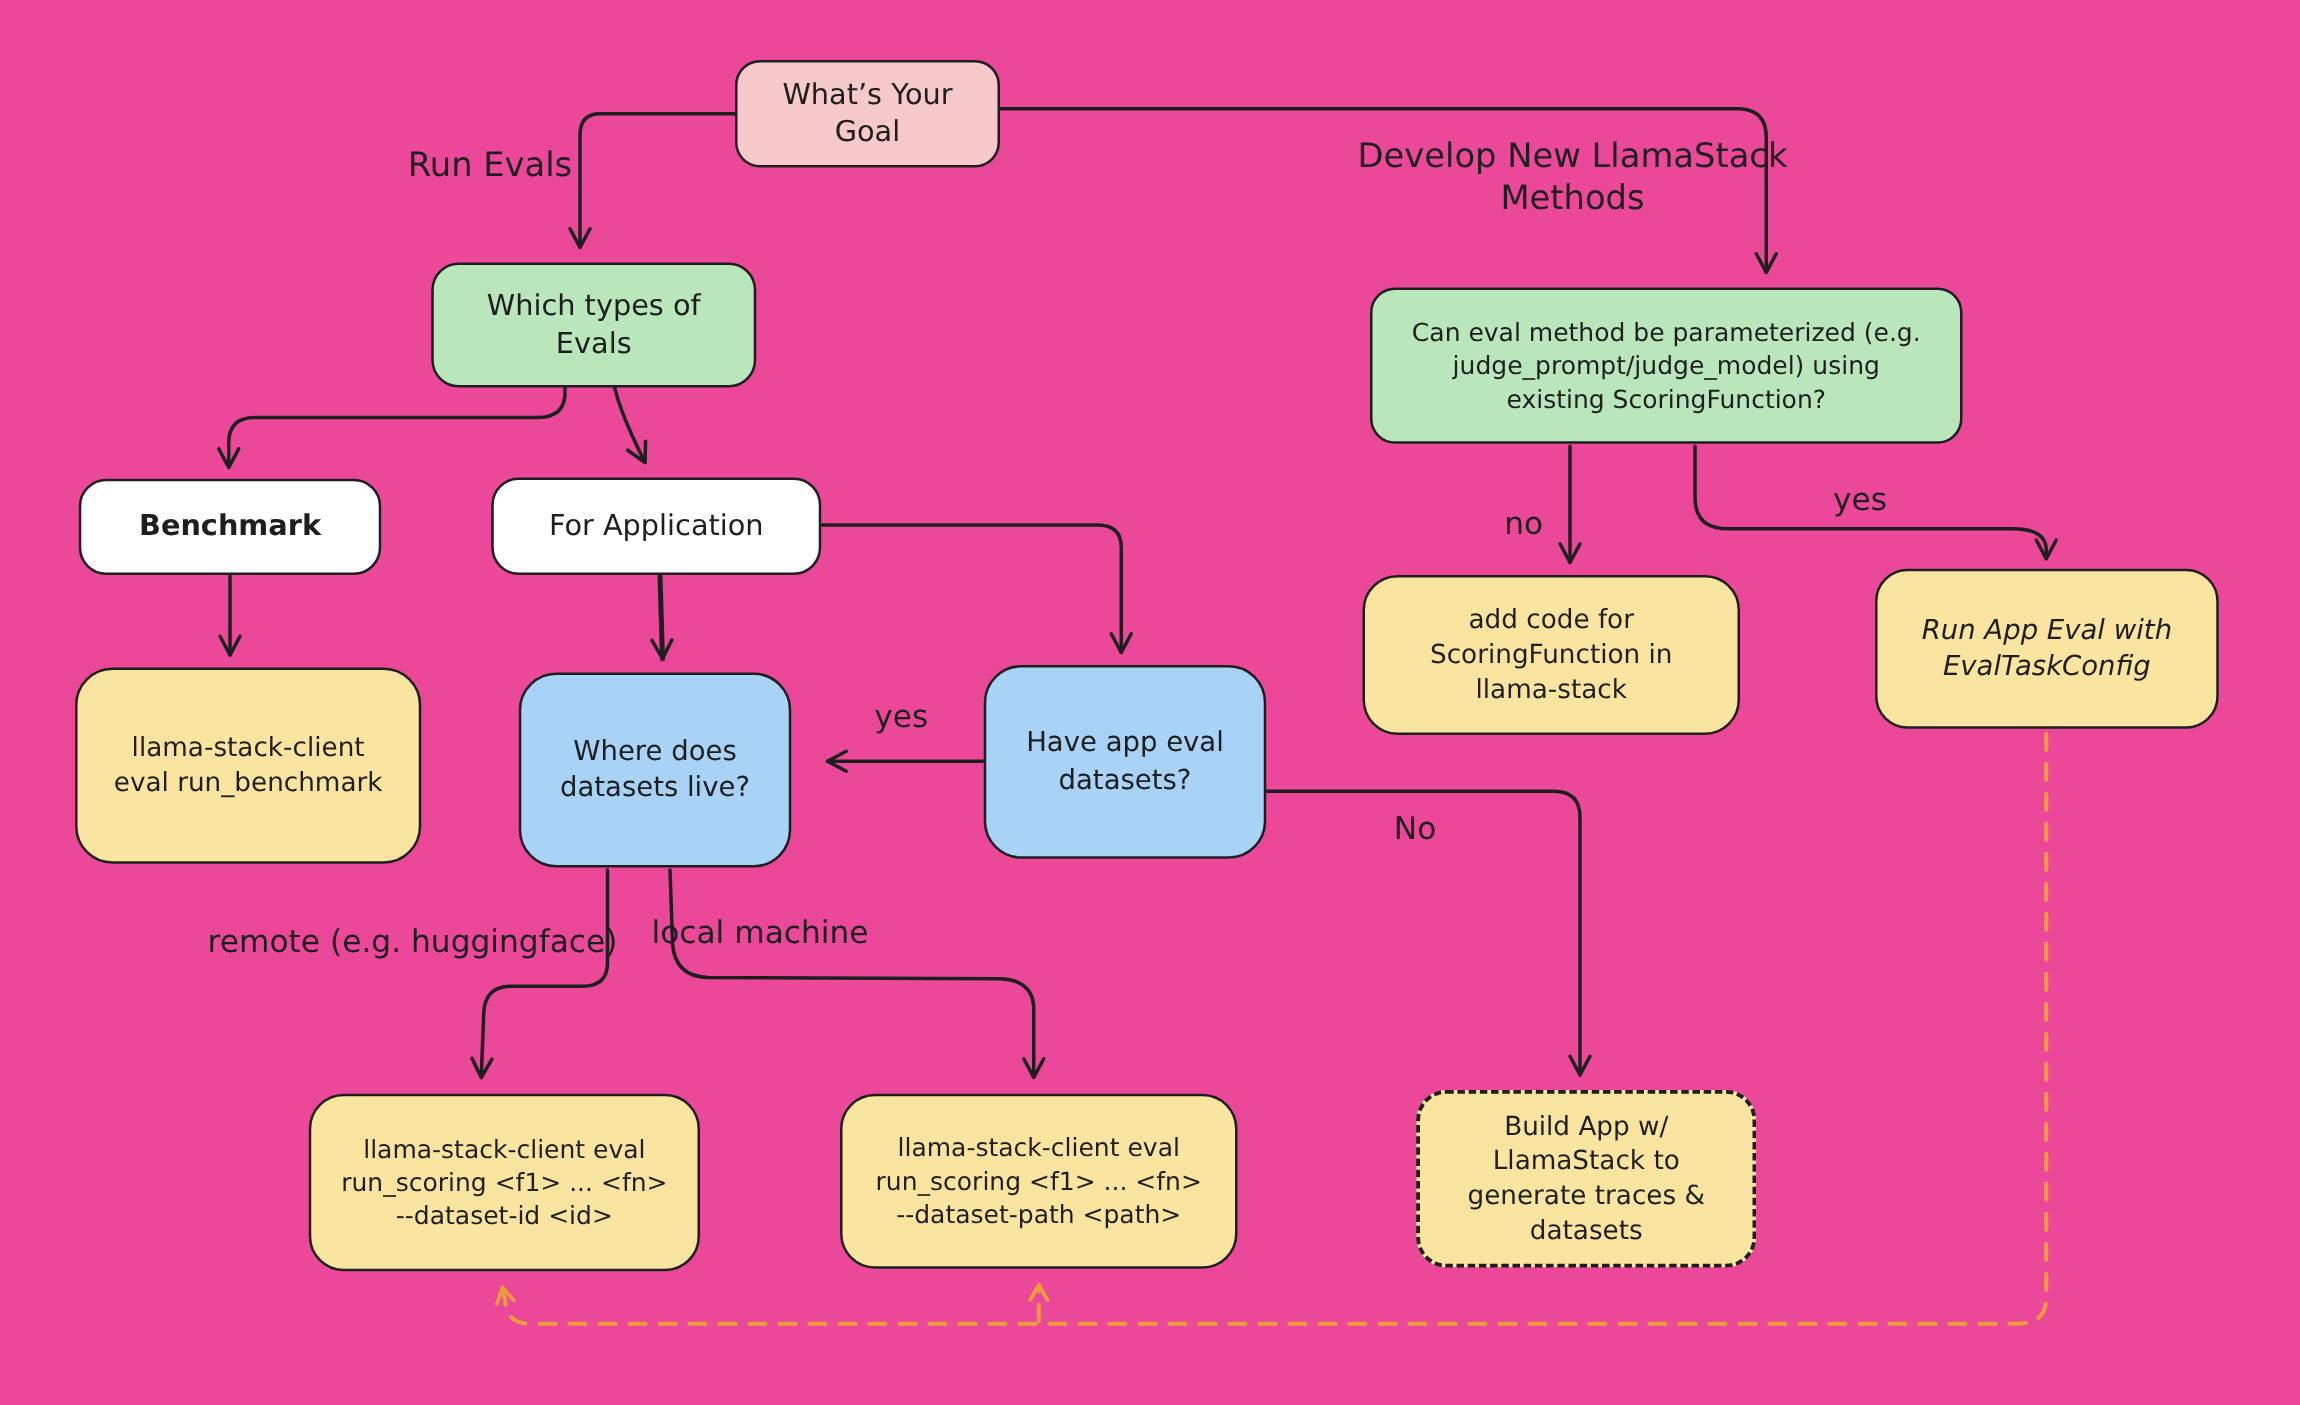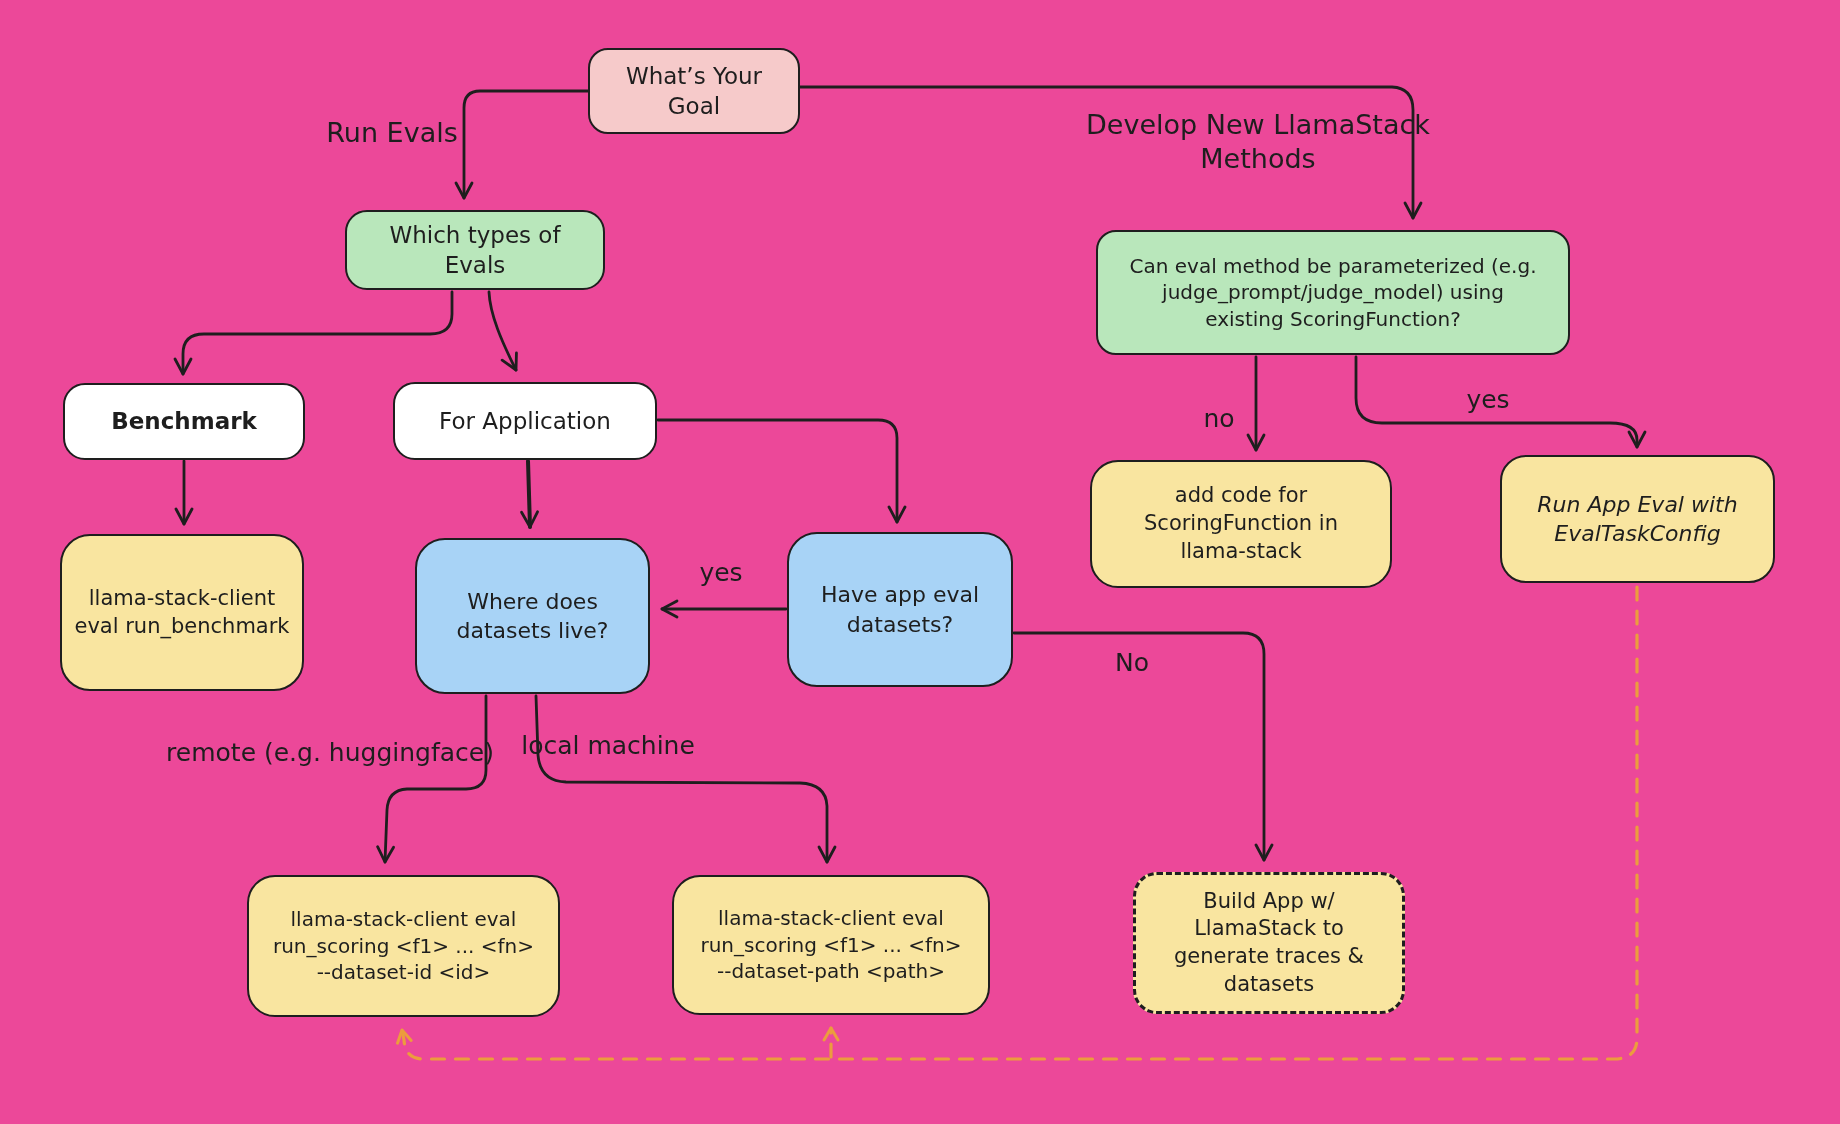--- a/index.html
+++ b/index.html
@@ -20,26 +20,26 @@
     border:2.8px solid #1e1e1e;border-radius:26px;
     line-height:1.32;padding:4px 10px;box-sizing:border-box;
     background:#ffffff;
   }
   .elabel{
     position:absolute;transform:translate(-50%,-50%);
     white-space:pre-line;text-align:center;line-height:1.25;
   }
   
   .n-goal        {left:588px;top:48px;  width:212px;height:86px; font-size:23px;border-radius:20px;}
-  .n-whichtypes  {left:345px;top:210px; width:260px;height:80px; font-size:23px;border-radius:22px;}
+  .n-whichtypes  {left:345px;top:210px; width:260px;height:100px; font-size:23px;border-radius:22px;}
   .n-caneval     {left:1096px;top:230px;width:474px;height:125px;font-size:20px;border-radius:20px;}
   .n-benchmark   {left:63px; top:383px; width:242px;height:77px; font-size:23px;border-radius:22px;}
   .n-forapp      {left:393px;top:382px; width:264px;height:78px; font-size:23px;border-radius:22px;}
-  .n-runbench    {left:60px; top:534px; width:244px;height:157px;font-size:21px;border-radius:30px;}
-  .n-wheredata   {left:415px;top:538px; width:235px;height:156px;font-size:22px;border-radius:30px;}
+  .n-runbench    {left:60px; top:534px; width:277px;height:157px;font-size:21px;border-radius:30px;}
+  .n-wheredata   {left:415px;top:538px; width:218px;height:156px;font-size:22px;border-radius:30px;}
   .n-havedata    {left:787px;top:532px; width:226px;height:155px;font-size:22px;border-radius:30px;}
   .n-addcode     {left:1090px;top:460px;width:302px;height:128px;font-size:21px;border-radius:28px;}
   .n-runappeval  {left:1500px;top:455px;width:275px;height:128px;font-size:22px;border-radius:26px;font-style:italic;}
   .n-scoringid   {left:247px;top:875px; width:313px;height:142px;font-size:20px;border-radius:28px;}
   .n-scoringpath {left:672px;top:875px; width:318px;height:140px;font-size:20px;border-radius:28px;}
   .n-buildapp    {left:1133px;top:872px;width:272px;height:142px;font-size:21px;border-radius:24px;border-style:dashed;border-width:3px;}
   
   .l-runevals {left:392px; top:133px; font-size:27px;}
   .l-develop  {left:1258px;top:142px; font-size:27px;}
   .l-yesleft  {left:721px; top:573px; font-size:25px;}

